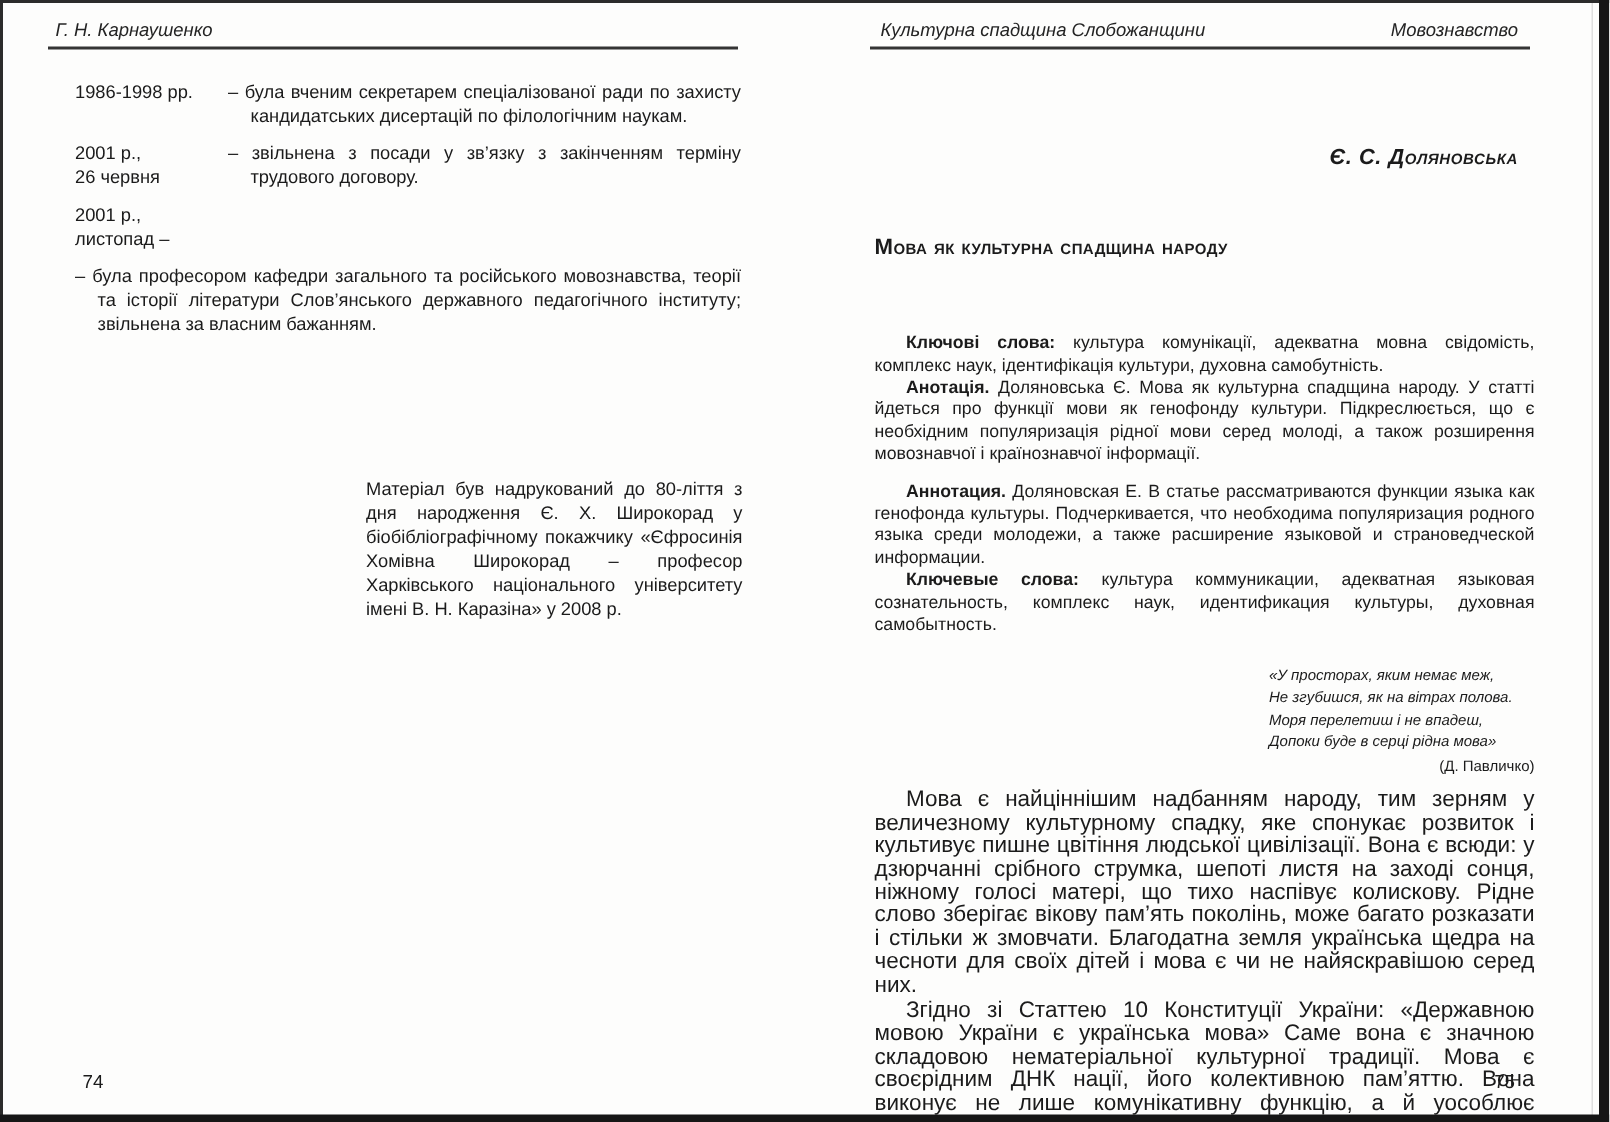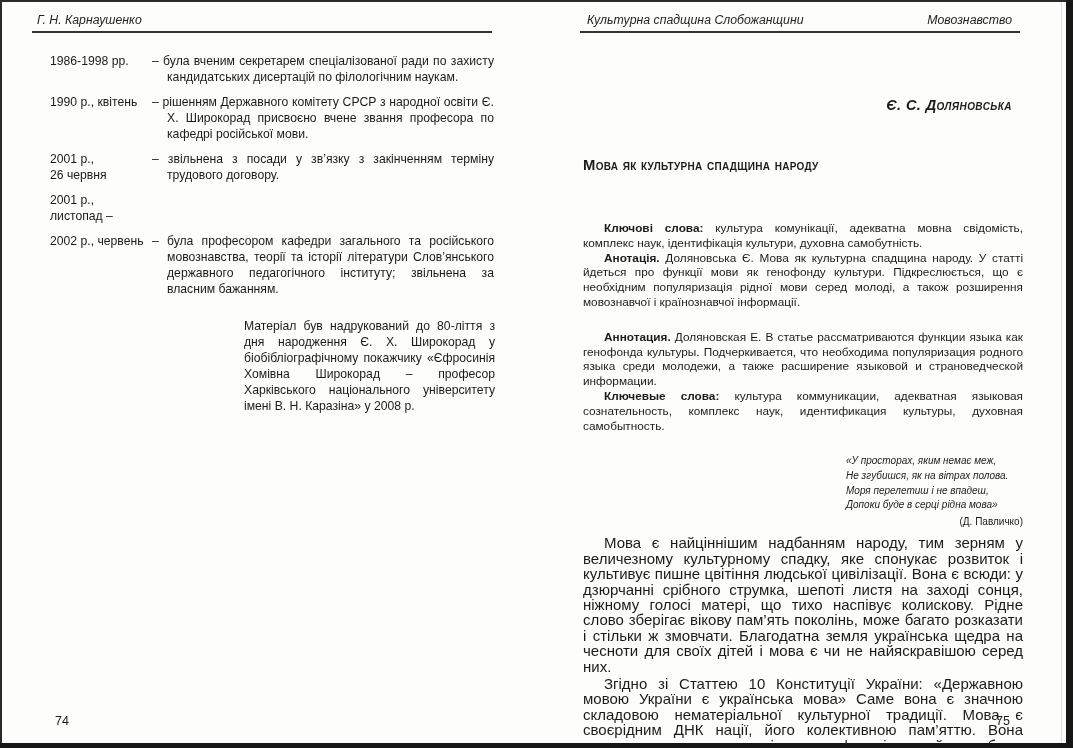--- a/index.html
+++ b/index.html
@@ -46,21 +46,21 @@
     font-weight:bold; font-style:italic; font-variant:small-caps;
     font-size:14.5px; letter-spacing:0.4px; white-space:nowrap;
   }
   .article-title {
     position:absolute; top:157px; left:47px; width:440px;
     text-align:left; font-weight:bold; font-variant:small-caps;
     font-size:14.8px; letter-spacing:0.3px;
   }
   .rp-flow { position:absolute; left:47px; top:221px; width:440px; }
   .abstracts p { margin:0; font-size:11.8px; line-height:14.8px; text-align:justify; text-indent:21px; }
-  .abstracts p.gap-top { margin-top:20px; }
+  .abstracts p.gap-top { margin-top:10px; }
   .abstracts b { font-weight:bold; }
 
   .epigraph { margin-top:21px; font-size:10px; line-height:14.6px; }
   .ep-line { margin-left:263px; font-style:italic; white-space:nowrap; }
   .ep-attr { text-align:right; margin-top:2px; }
 
   .body-text { margin-top:6px; }
   .body-text p { margin:0; font-size:15px; line-height:15.4px; text-align:justify; text-indent:21px; }
   .body-text p + p { margin-top:2px; }
 </style>
@@ -72,35 +72,30 @@
   <div class="page page-left">
     <div class="running-head rh-author">Г. Н. Карнаушенко</div>
     <div class="head-rule rule-left"></div>
 
     <div class="timeline">
       <div class="tl-row">
         <div class="tl-date">1986-1998 рр.</div>
         <div class="tl-desc">– була вченим секретарем спеціалізованої ради по захисту кандидатських дисертацій по філологічним наукам.</div>
       </div>
       <div class="tl-row">
-        <div class="tl-date">1990 р., квітень</div>
-        <div class="tl-desc">– рішенням Державного комітету СРСР з народної освіти Є. Х. Широкорад присвоєно вчене звання професора по кафедрі російської мови.</div>
-      </div>
-      <div class="tl-row">
         <div class="tl-date">2001 р.,
 26 червня</div>
         <div class="tl-desc">– звільнена з посади у зв’язку з закінченням терміну трудового договору.</div>
       </div>
       <div class="tl-row">
         <div class="tl-date">2001 р.,
 листопад –</div>
         <div class="tl-desc"></div>
       </div>
       <div class="tl-row">
-        <div class="tl-date">2002 р., червень</div>
         <div class="tl-desc">– була професором кафедри загального та російського мовознавства, теорії та історії літератури Слов’янського державного педагогічного інституту; звільнена за власним бажанням.</div>
       </div>
     </div>
 
     <div class="bio-note">Матеріал був надрукований до 80-ліття з дня народження Є. Х. Широкорад у біобібліографічному покажчику «Єфросинія Хомівна Широкорад – професор Харківського національного університету імені В. Н. Каразіна» у 2008 р.</div>
 
     <div class="page-num pn-left">74</div>
   </div>
 
   <div class="page page-right">

